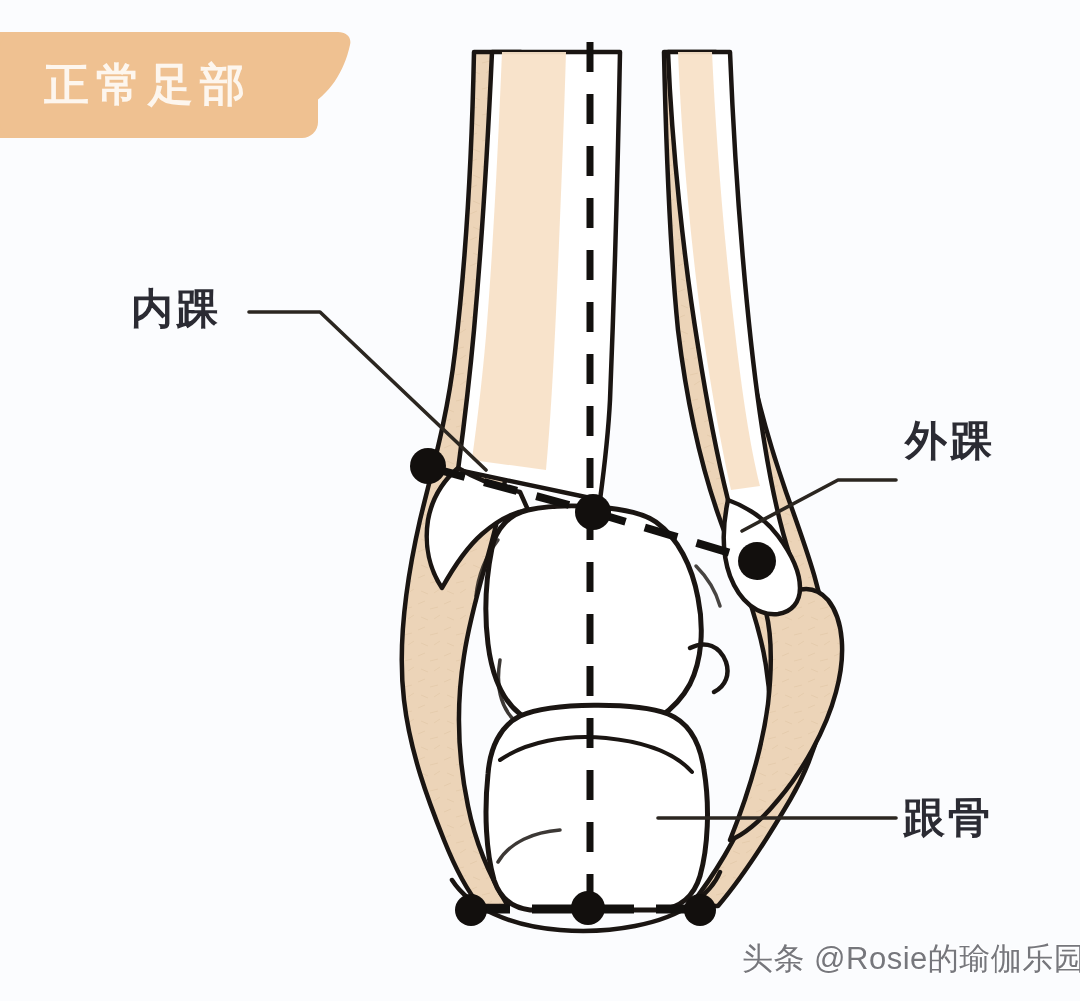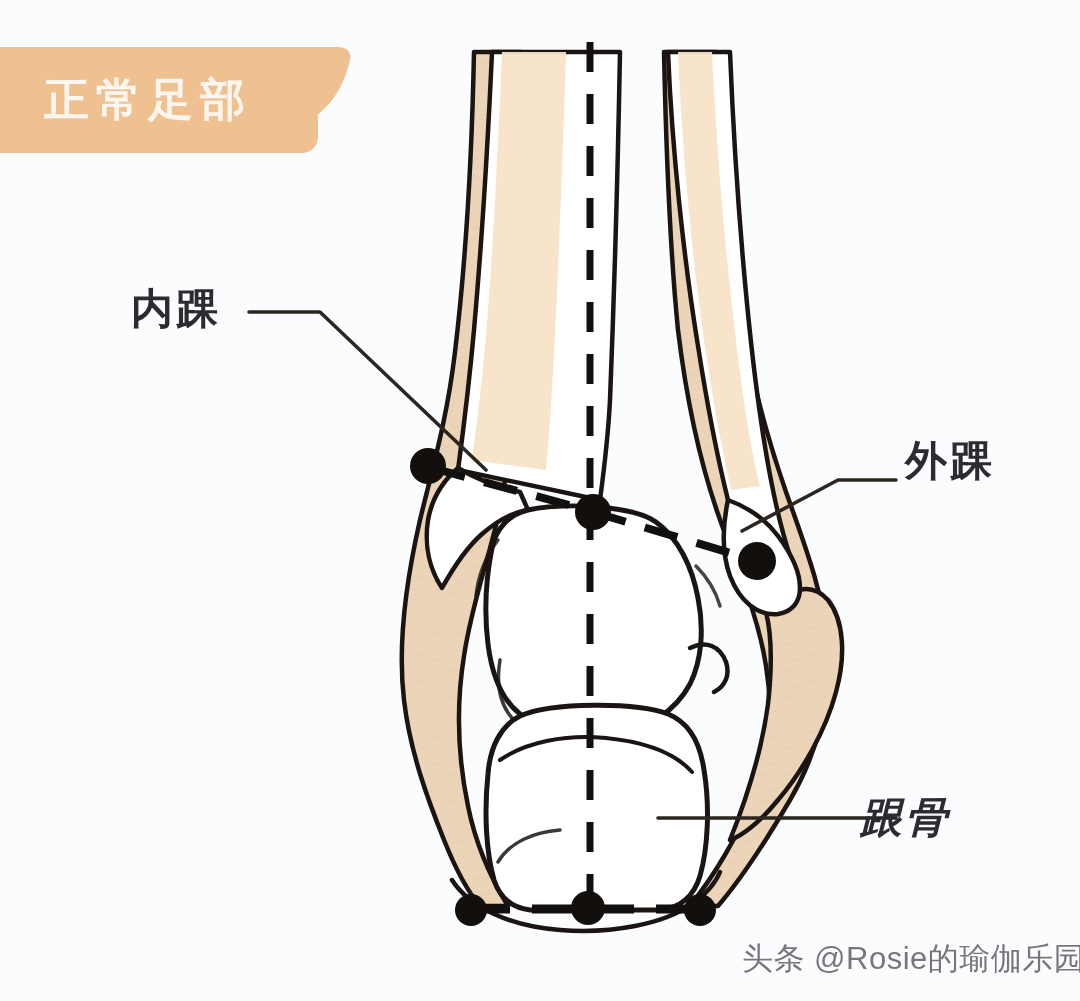--- a/index.html
+++ b/index.html
@@ -24,21 +24,21 @@
     left: 0;
     top: 0;
     width: 1080px;
     height: 1001px;
   }
 
   
   #banner-wrap {
     position: absolute;
     left: 0;
-    top: 47px;
+    top: 32px;
     width: 352px;
     height: 106px;
     z-index: 5;
     padding-left: 36px;
   }
   #banner-shape {
     position: absolute;
     inset: 0;
     width: 352px;
     height: 106px;
@@ -62,22 +62,22 @@
     position: absolute;
     font-size: 42px;
     font-weight: bold;
     color: #2b2b33;
     letter-spacing: 3px;
     white-space: nowrap;
     line-height: 1;
     z-index: 6;
   }
   #label-medial   { left: 131px; top: 288px; }
-  #label-lateral  { left: 905px; top: 440px; }
-  #label-calcan   { left: 860px; top: 797px; font-style: italic; }
+  #label-lateral  { left: 905px; top: 420px; }
+  #label-calcan   { left: 903px; top: 797px; }
 
   
   #watermark {
     position: absolute;
     left: 742px;
     top: 938px;
     font-size: 31px;
     color: #6d6d73;
     white-space: nowrap;
     letter-spacing: 0.5px;

